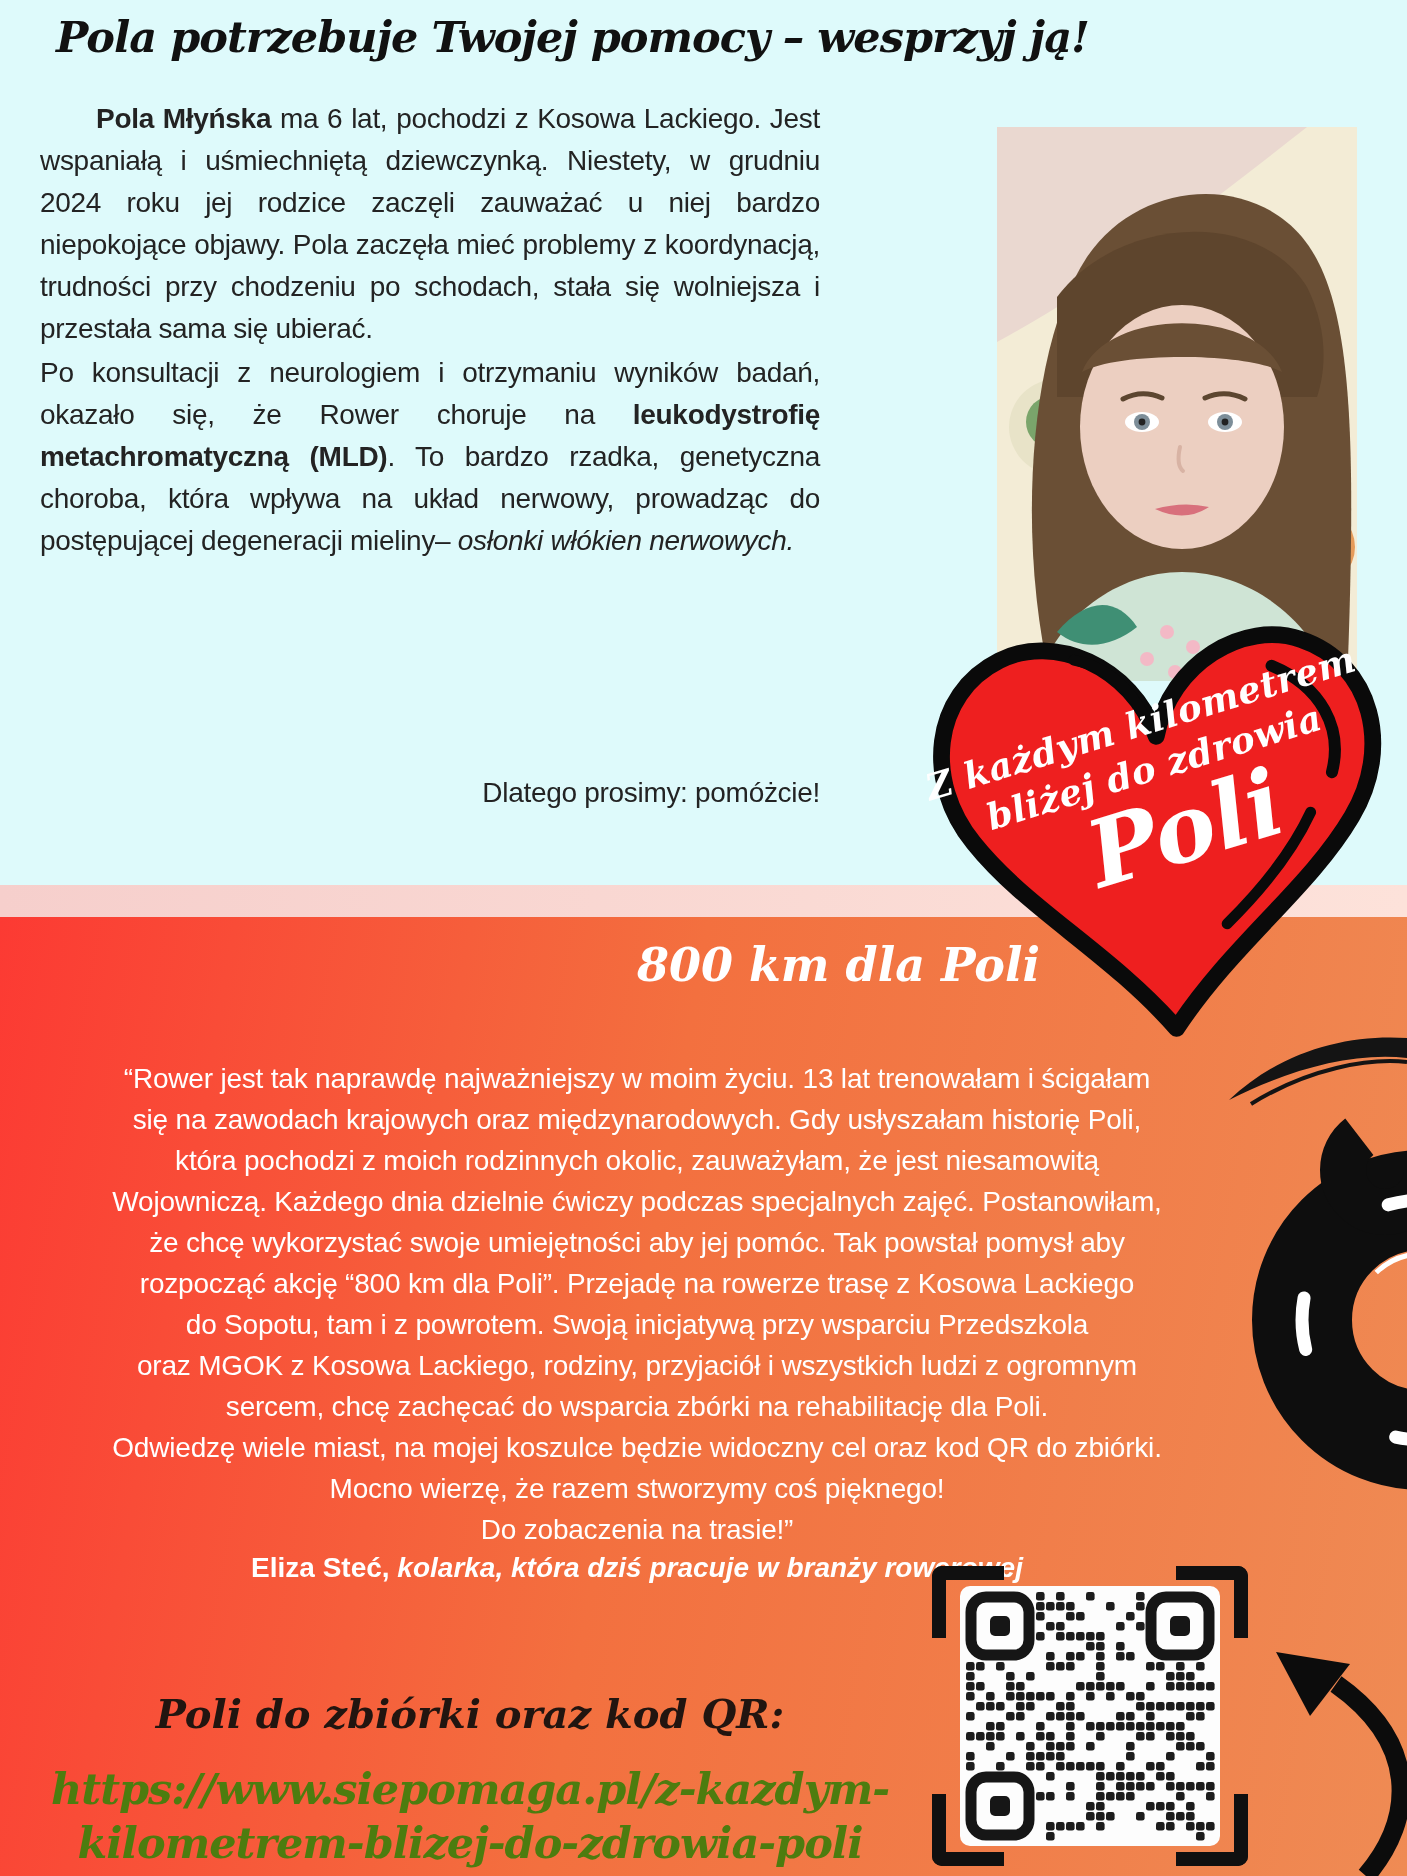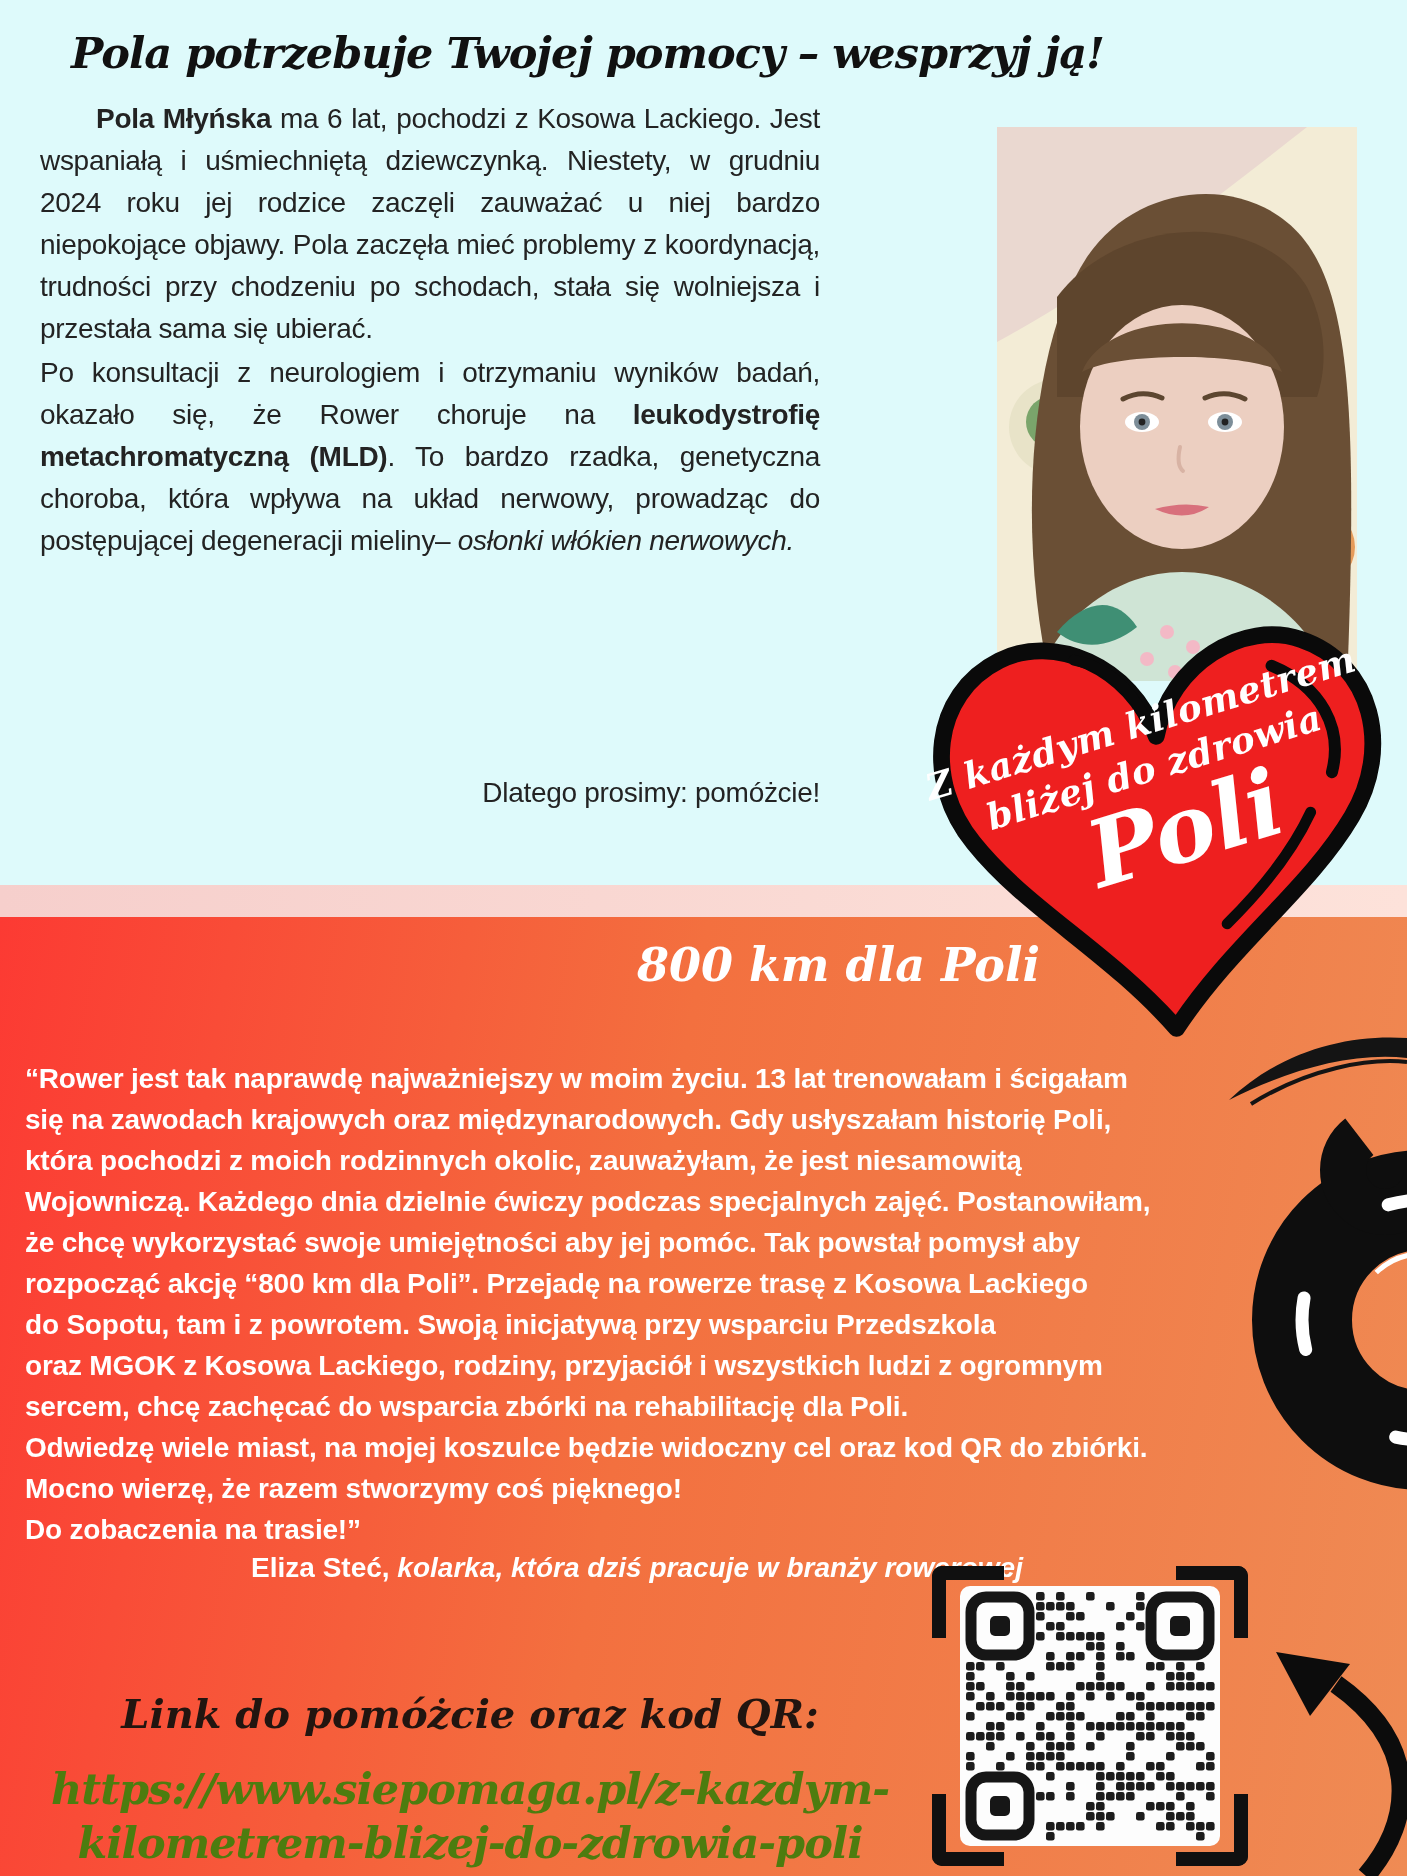--- a/index.html
+++ b/index.html
@@ -9,23 +9,23 @@
     font-family:"Liberation Sans", sans-serif;
   }
   
   .sec-top{position:absolute;left:0;top:0;width:1407px;height:885px;background:#defafb;}
   .sec-band{position:absolute;left:0;top:885px;width:1407px;height:32px;
     background:linear-gradient(to right,#f6cfcc,#fde2da);}
   .sec-orange{position:absolute;left:0;top:917px;width:1407px;height:959px;
     background:linear-gradient(100deg,#fc3a33 0%,#f3703f 45%,#ef8b54 100%);}
   
   .poster-title{
-    position:absolute;left:16px;top:12px;width:1143px;text-align:center;
+    position:absolute;left:1px;top:12px;width:1143px;text-align:center;
     font-family:"DejaVu Serif", serif;font-style:italic;font-weight:700;
-    font-size:43px;color:#111;letter-spacing:-1px;margin-top:16px;
+    font-size:43px;color:#111;letter-spacing:-1px;
   }
   
   .intro-par{
     position:absolute;left:40px;width:780px;
     font-size:28px;line-height:42px;color:#232323;text-align:justify;
     letter-spacing:-0.3px;
   }
   .intro-par b{font-weight:700;}
   .intro-par i{font-style:italic;}
   #p1{top:98px;text-indent:56px;}
@@ -44,23 +44,23 @@
   }
   .heart-line{font-size:36px;line-height:46px;letter-spacing:0.5px;}
   .heart-poli{font-size:92px;line-height:86px;margin-top:2px;margin-left:24px;}
   
   .campaign-heading{
     position:absolute;left:0;top:938px;width:1040px;text-align:right;
     font-family:"DejaVu Serif", serif;font-style:italic;font-weight:700;
     font-size:46px;color:#fff;
   }
   .quote{
-    position:absolute;left:25px;top:1058px;width:1240px;
-    white-space:pre-line;
-    font-size:28px;font-weight:700;line-height:41px;color:#fff;
+    position:absolute;left:17px;top:1058px;width:1240px;
+    text-align:center;white-space:pre-line;
+    font-size:28px;font-weight:400;line-height:41px;color:#fff;
     letter-spacing:-0.2px;
   }
   .attribution{
     position:absolute;left:17px;top:1552px;width:1240px;text-align:center;
     font-size:28px;font-weight:700;color:#fff;
   }
   .attribution .role{font-style:italic;}
   .link-label{
     position:absolute;left:30px;top:1690px;width:880px;text-align:center;
     font-family:"DejaVu Serif", serif;font-style:italic;font-weight:700;
@@ -175,21 +175,21 @@
 że chcę wykorzystać swoje umiejętności aby jej pomóc. Tak powstał pomysł aby
 rozpocząć akcję “800 km dla Poli”. Przejadę na rowerze trasę z Kosowa Lackiego
 do Sopotu, tam i z powrotem. Swoją inicjatywą przy wsparciu Przedszkola
 oraz MGOK z Kosowa Lackiego, rodziny, przyjaciół i wszystkich ludzi z ogromnym
 sercem, chcę zachęcać do wsparcia zbórki na rehabilitację dla Poli.
 Odwiedzę wiele miast, na mojej koszulce będzie widoczny cel oraz kod QR do zbiórki.
 Mocno wierzę, że razem stworzymy coś pięknego!
 Do zobaczenia na trasie!”</div>
   <div class="attribution"><span>Eliza Steć, </span><span class="role">kolarka, która dziś pracuje w branży rowerowej</span></div>
 
-  <div class="link-label">Link do pomóżcie oraz kod QR:</div>
+  <div class="link-label">Poli do zbiórki oraz kod QR:</div>
   <div class="link-url"><span>https://www.siepomaga.pl/z-kazdym-</span><br><span>kilometrem-blizej-do-zdrowia-poli</span></div>
 
   <div class="qr-area">
     <div class="corner tl"></div>
     <div class="corner tr"></div>
     <div class="corner bl"></div>
     <div class="corner br"></div>
     <div class="qr-white">
       <svg id="qr-svg" width="250" height="250" viewBox="0 0 250 250" xmlns="http://www.w3.org/2000/svg">
         <g id="qr-finders" fill="none" stroke="#161616" stroke-width="11">

